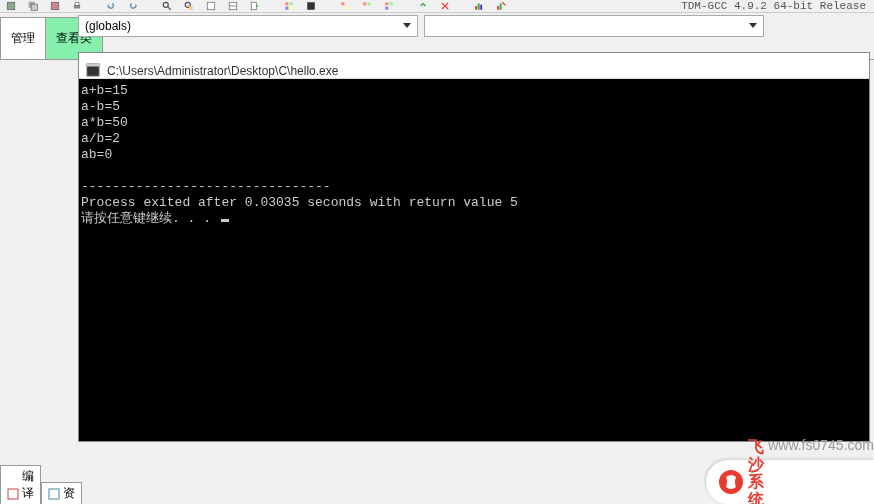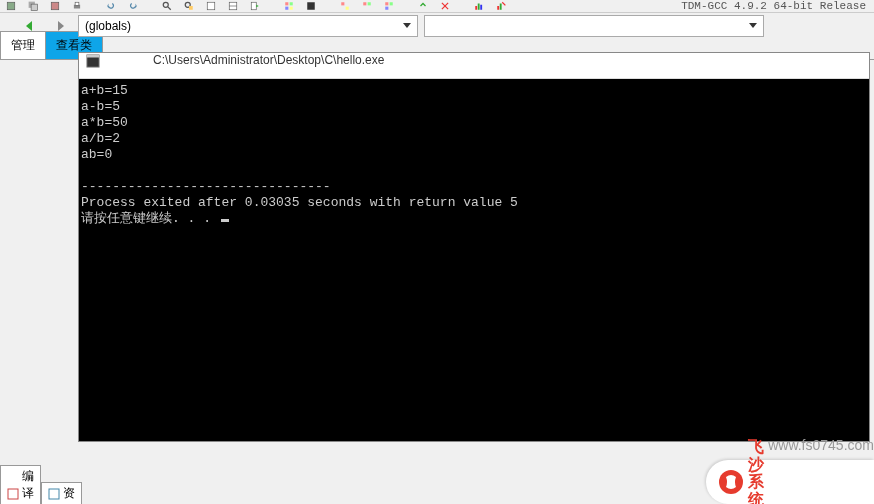--- a/index.html
+++ b/index.html
@@ -11,25 +11,25 @@
     .compiler-info { position: absolute; right: 8px; top: 0; font-family: "Courier New", monospace; font-size: 11px; color: #555; }
     
     .dropdown-row { height: 26px; background: #f0f0f0; display: flex; align-items: center; padding: 2px 18px; gap: 6px; border-top: 1px solid #ccc; }
     .dropdown-icon { width: 24px; height: 20px; display: flex; align-items: center; justify-content: center; }
     .dropdown { height: 22px; border: 1px solid #aaa; background: #fff; display: flex; align-items: center; padding: 0 6px; position: relative; }
     .dropdown-globals { width: 340px; }
     .dropdown-empty { width: 340px; }
     .dropdown::after { content: ""; position: absolute; right: 6px; width: 0; height: 0; border-left: 4px solid transparent; border-right: 4px solid transparent; border-top: 5px solid #333; }
     
     .tabs-row { height: 22px; background: #f0f0f0; display: flex; align-items: flex-end; border-bottom: 1px solid #999; }
-    .tab { padding: 5px 10px; background: #fff; border: 1px solid #999; border-bottom: none; margin-right: -1px; cursor: pointer; font-size: 12px; }
-    .tab.inactive { background: #0ea5e9; }
+    .tab { padding: 12px 10px; background: #fff; border: 1px solid #999; border-bottom: none; margin-right: -1px; cursor: pointer; font-size: 12px; }
+    .tab.inactive { background: #86efac; }
     
     .console-window { position: absolute; left: 78px; top: 52px; width: 792px; height: 390px; border: 1px solid #888; background: #fff; }
-    .console-titlebar { height: 26px; background: #fff; display: flex; align-items: flex-start; padding: 0 6px; border-bottom: 1px solid #ddd; gap: 46px; }
+    .console-titlebar { height: 26px; background: #fff; display: flex; align-items: flex-end; padding: 0 6px; border-bottom: 1px solid #ddd; }
     .console-titlebar .app-icon { width: 16px; height: 16px; margin-right: 6px; display: flex; align-items: center; justify-content: center; }
     .console-titlebar .title-text { font-size: 12px; color: #333; }
     .console-body { background: #000; color: #ccc; font-family: "SimSun", "Courier New", monospace; font-size: 13px; padding: 4px 2px; height: calc(100% - 26px); line-height: 16px; white-space: pre; overflow: hidden; }
     .cursor-block { display: inline-block; width: 8px; height: 3px; background: #ccc; vertical-align: baseline; margin-left: 2px; }
     
     .bottom-tabs { position: absolute; left: 0; bottom: 0; height: 22px; background: #f0f0f0; display: flex; align-items: center; border-top: 1px solid #999; width: 78px; }
     .bottom-tab { padding: 2px 6px; background: #fff; border: 1px solid #999; display: flex; align-items: center; gap: 3px; font-size: 12px; }
     .bottom-tab .mini-icon { width: 12px; height: 12px; }
     
     .watermark { position: absolute; right: 0; bottom: 0; width: 168px; height: 44px; background: #fff; border-radius: 22px 0 0 22px; display: flex; align-items: center; padding-left: 12px; gap: 4px; box-shadow: -1px -1px 3px rgba(0,0,0,0.15); }

